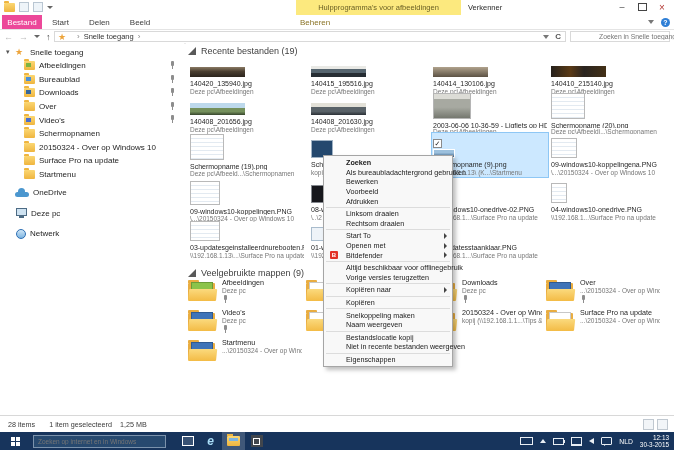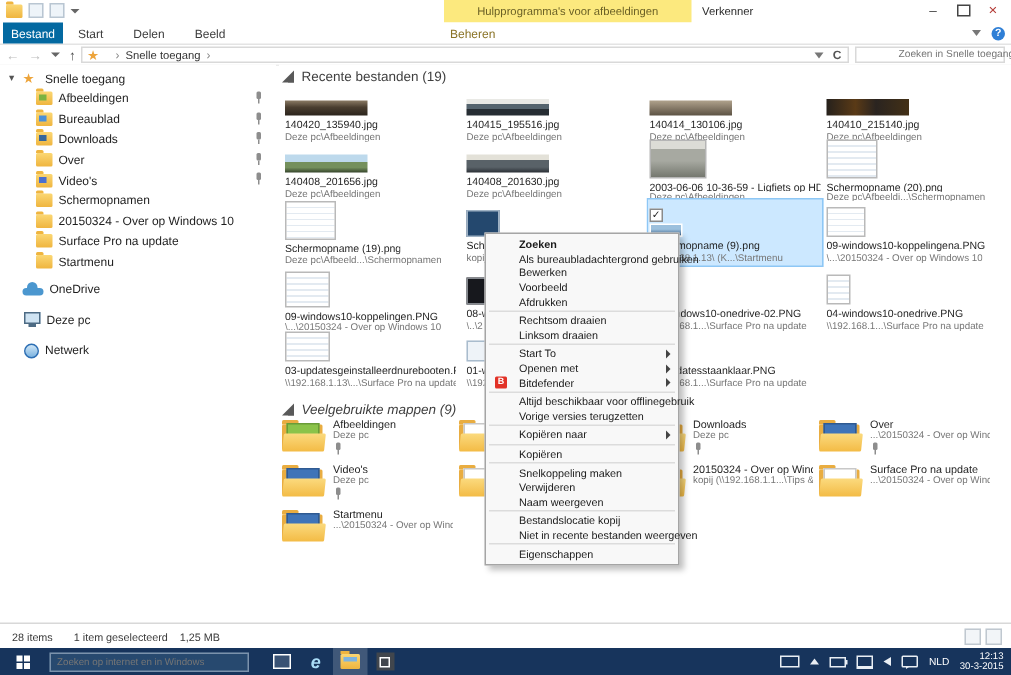--- a/index.html
+++ b/index.html
@@ -14,21 +14,21 @@
   .dd-caret{width:0;height:0;border-left:3px solid transparent;border-right:3px solid transparent;border-top:3px solid #666;}
   .ctx-group{position:absolute;left:296px;top:0;width:165px;height:15px;background:#fce97e;
     font-size:7.5px;color:#6b6126;display:flex;align-items:center;justify-content:center;white-space:nowrap;}
   .win-title{position:absolute;left:468px;top:0;height:15px;display:flex;align-items:center;font-size:7.5px;color:#2a2a2a;white-space:nowrap;}
   .win-controls{position:absolute;right:2px;top:0;display:flex;}
   .wbtn{width:20px;height:14px;display:flex;align-items:center;justify-content:center;font-size:9px;color:#444;}
   .wbtn.max span{display:block;width:7px;height:6px;border:1px solid #444;}
   .wbtn.close{color:#b43b36;font-size:10px;}
   
   #ribbon{position:absolute;left:0;top:15px;width:674px;height:14px;background:#fff;border-bottom:1px solid #e4e4e4;}
-  .file-tab{position:absolute;left:2px;top:0;width:40px;height:14px;background:#0369a1;color:#fff;
+  .file-tab{position:absolute;left:2px;top:0;width:40px;height:14px;background:#ec4899;color:#fff;
     font-size:8px;display:flex;align-items:center;justify-content:center;}
   #tabs-flow{position:absolute;left:52px;top:0;height:14px;display:flex;gap:20px;align-items:center;font-size:8px;color:#3c3c3c;}
   .ctx-tab{position:absolute;left:300px;top:0;height:14px;display:flex;align-items:center;font-size:8px;color:#8a7326;}
   .ribbon-right{position:absolute;right:4px;top:0;height:14px;display:flex;align-items:center;gap:7px;}
   .chev-down{width:0;height:0;border-left:3px solid transparent;border-right:3px solid transparent;border-top:4px solid #777;}
   .help-dot{width:9px;height:9px;border-radius:50%;background:#2f7fd6;color:#fff;font-size:7px;font-weight:bold;
     display:flex;align-items:center;justify-content:center;}
   
   #addrrow{position:absolute;left:0;top:30px;width:674px;height:13px;background:#fff;border-bottom:1px solid #ececec;}
   .navbtns{position:absolute;left:4px;top:0;height:13px;display:flex;align-items:center;gap:6px;font-size:9px;}
@@ -282,21 +282,21 @@
         <span class="si ic-net"></span>
         <span class="slabel">Netwerk</span>
       </div>
     </div>
 
   <div id="content">
     <div class="group-hd" style="top:3px;">
       <span class="tri-exp"></span>
       <span>Recente bestanden (19)</span>
     </div>
-    <div class="group-hd" style="top:225px;font-style:italic;">
+    <div class="group-hd" style="top:225px;">
       <span class="tri-exp"></span>
       <span>Veelgebruikte mappen (9)</span>
     </div>
   <div class="tile" style="left: 2px; top: 20px; height: 34px;">
         <div class="thumb t-strip-a" style="width: 55px; height: 10px;"></div>
         <div class="fname">140420_135940.jpg</div>
         <div class="fpath">Deze pc\Afbeeldingen</div>
       </div>
       <div class="tile" style="left: 123px; top: 20px; height: 34px;">
         <div class="thumb t-strip-b" style="width: 55px; height: 11px;"></div>
@@ -504,24 +504,24 @@
         <span class="mlabel">Bewerken</span>
       </div>
       <div class="mitem">
         <span class="mlabel">Voorbeeld</span>
       </div>
       <div class="mitem">
         <span class="mlabel">Afdrukken</span>
       </div>
       <div class="msep"></div>
       <div class="mitem">
+        <span class="mlabel">Linksom draaien</span>
+      </div>
+      <div class="mitem">
         <span class="mlabel">Rechtsom draaien</span>
-      </div>
-      <div class="mitem">
-        <span class="mlabel">Linksom draaien</span>
       </div>
       <div class="msep"></div>
       <div class="mitem">
         <span class="mlabel">Start To</span>
         <span class="subarrow"></span>
       </div>
       <div class="mitem">
         <span class="mlabel">Openen met</span>
         <span class="subarrow"></span>
       </div>
@@ -542,23 +542,20 @@
         <span class="mlabel">Kopiëren naar</span>
         <span class="subarrow"></span>
       </div>
       <div class="msep"></div>
       <div class="mitem">
         <span class="mlabel">Kopiëren</span>
       </div>
       <div class="msep"></div>
       <div class="mitem">
         <span class="mlabel">Snelkoppeling maken</span>
-      </div>
-      <div class="mitem">
-        <span class="mlabel">Verwijderen</span>
       </div>
       <div class="mitem">
         <span class="mlabel">Naam weergeven</span>
       </div>
       <div class="msep"></div>
       <div class="mitem">
         <span class="mlabel">Bestandslocatie kopij</span>
       </div>
       <div class="mitem">
         <span class="mlabel">Niet in recente bestanden weergeven</span>

